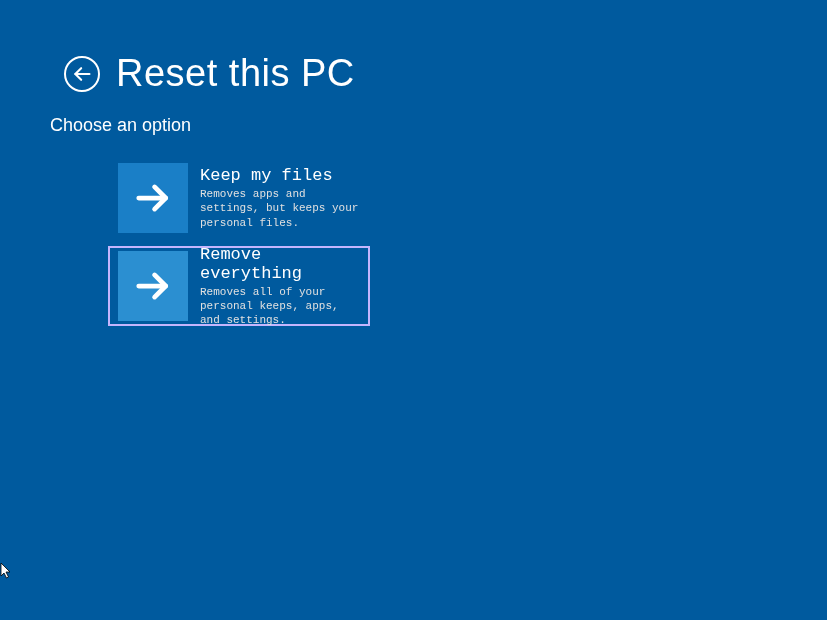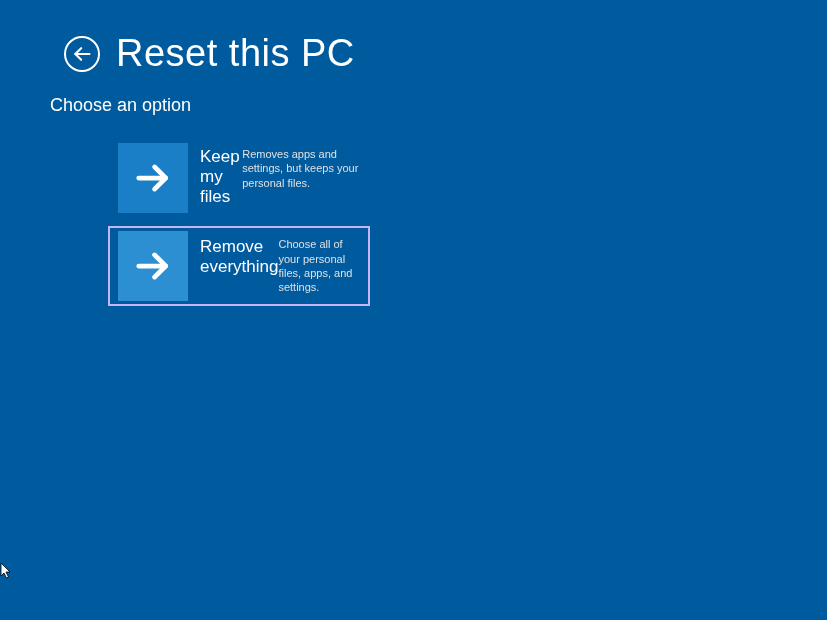--- a/index.html
+++ b/index.html
@@ -14,20 +14,21 @@
       font-family: "Segoe UI", "Segoe UI Light", Arial, sans-serif;
       color: #ffffff;
       overflow: hidden;
       position: relative;
     }
     .header {
       display: flex;
       align-items: center;
       padding-top: 32px;
       padding-left: 64px;
+      margin-top: 20px;
     }
     .back-button {
       width: 36px;
       height: 36px;
       border: 2px solid #ffffff;
       border-radius: 50%;
       display: flex;
       align-items: center;
       justify-content: center;
       cursor: pointer;
@@ -77,21 +78,23 @@
     }
     .option.highlighted .option-icon {
       background-color: #2b8fd1;
     }
     .option-icon svg {
       width: 38px;
       height: 38px;
     }
     .option-text {
       display: flex;
+      flex-direction: column;
       justify-content: flex-start;
+      font-family: Liberation Mono, monospace;
     }
     .option-title {
       font-size: 17px;
       font-weight: 400;
       margin-bottom: 2px;
     }
     .option-desc {
       font-size: 11px;
       font-weight: 400;
       line-height: 1.3;
@@ -137,20 +140,20 @@
 
   <div class="option highlighted">
     <div class="option-icon">
       <svg viewBox="0 0 24 24" fill="none" stroke="#ffffff" stroke-width="3" stroke-linecap="round" stroke-linejoin="round">
         <line x1="3" y1="12" x2="20" y2="12"></line>
         <polyline points="13 5 20 12 13 19"></polyline>
       </svg>
     </div>
     <div class="option-text">
       <div class="option-title">Remove everything</div>
-      <div class="option-desc">Choose all of your personal files, apps, and settings.</div>
+      <div class="option-desc">Removes all of your personal keeps, apps, and settings.</div>
     </div>
   </div>
 </div>
 
 <svg class="cursor" viewBox="0 0 14 18">
   <path d="M 1 1 L 1 14 L 4 11 L 6.5 16 L 8.5 15 L 6 10 L 10 10 Z" fill="#ffffff" stroke="#000000" stroke-width="0.8"></path>
 </svg>
 
 </body></html>

